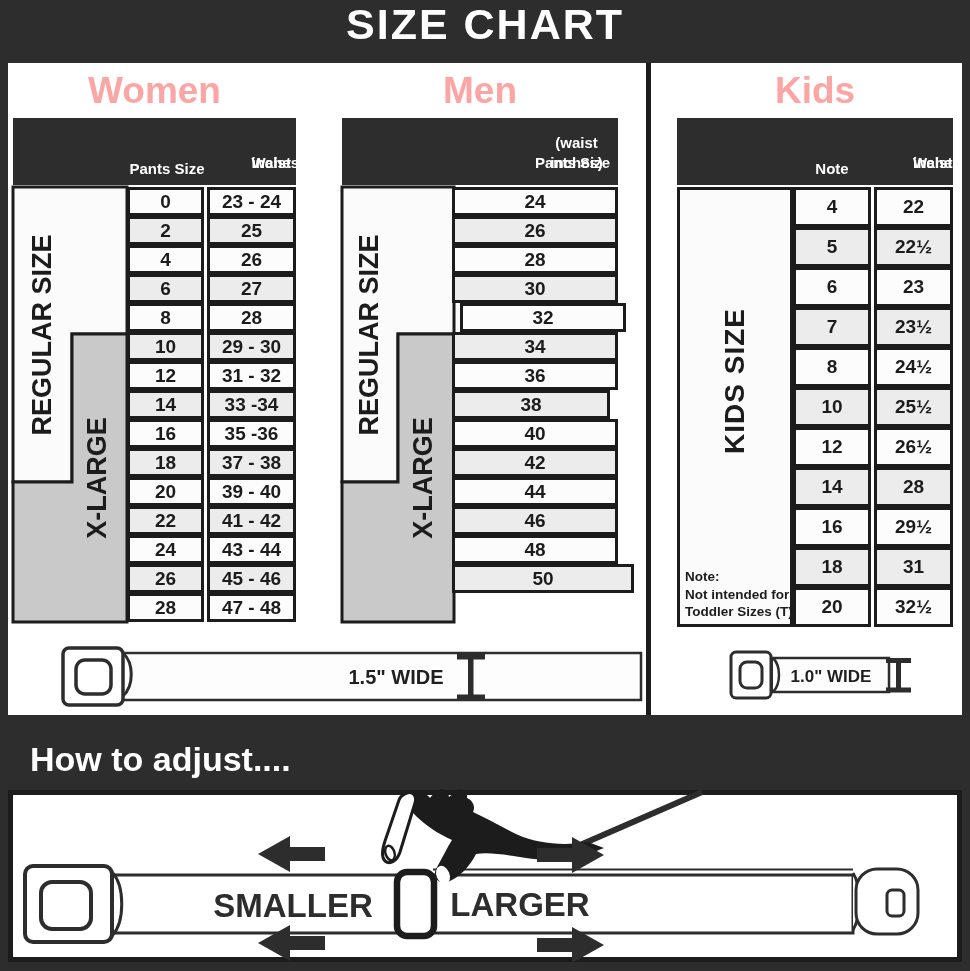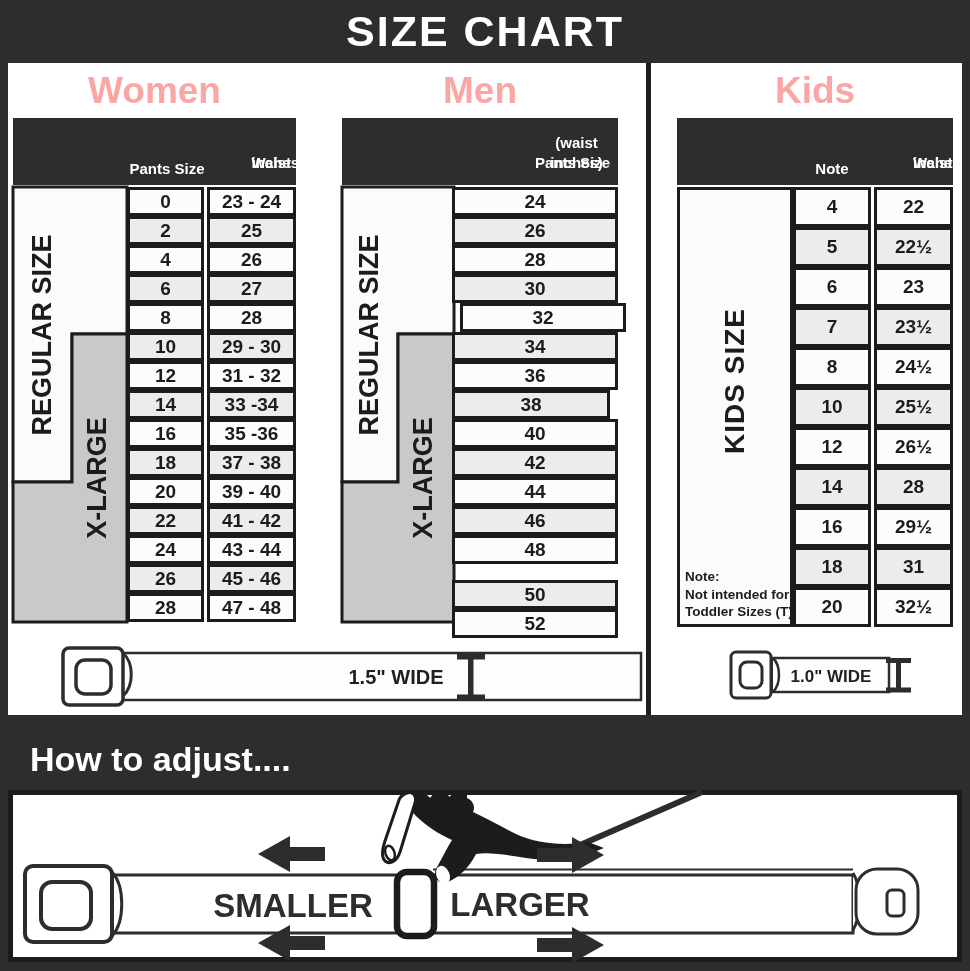--- a/index.html
+++ b/index.html
@@ -2,21 +2,21 @@
 <html><head>
 <meta charset="utf-8">
 <style>
   html,body{margin:0;padding:0;background:#555;}
   #root{
     position:relative;width:970px;height:971px;background:#2d2d2d;
     font-family:"Liberation Sans",sans-serif;overflow:hidden;margin:0 auto;
   }
   .abs{position:absolute;}
   
-  .title-banner{left:0;top:0;width:970px;height:63px;display:flex;align-items:center;justify-content:center;}
+  .title-banner{left:0;top:0;width:970px;height:63px;display:flex;align-items:flex-start;justify-content:center;}
   .title-banner span{color:#fff;font-size:43px;font-weight:bold;letter-spacing:2px;}
   
   .content-bg{left:8px;top:63px;width:954px;height:652px;background:#ffffff;}
   .divider-v{left:646px;top:63px;width:5px;height:652px;background:#1c1c1c;}
   .col-heading{top:68px;height:46px;display:flex;align-items:center;justify-content:center;
     color:#fca5a5;font-size:37px;font-weight:bold;}
   .thead{top:118px;height:67px;background:#2d2d2d;}
   .thead span{position:absolute;bottom:6px;text-align:center;color:#fff;font-size:15px;font-weight:600;line-height:1.35;}
   
   .rows{display:flex;flex-direction:column;}
@@ -202,24 +202,21 @@
       <div class="trow">
         <div class="cell" style="width: 166px; height: 29px;">44</div>
       </div>
       <div class="trow odd">
         <div class="cell" style="width: 166px; height: 29px;">46</div>
       </div>
       <div class="trow">
         <div class="cell" style="width: 166px; height: 29px;">48</div>
       </div>
       <div class="trow odd">
-        <div class="cell" style="width: 166px; height: 29px; margin-top: 16px;">50</div>
-      </div>
-      <div class="trow">
-        <div class="cell" style="width: 166px; height: 29px;">52</div>
+        <div class="cell" style="width: 182px; height: 29px;">50</div>
       </div>
     </div>
   <div id="kids-rows" class="abs rows" style="left:793px;top:187px;">
       <div class="trow">
         <div class="cell" style="width: 78px; height: 40px;">4</div>
         <div class="gap"></div>
         <div class="cell" style="width: 79px; height: 40px;">22</div>
       </div>
       <div class="trow odd">
         <div class="cell" style="width: 78px; height: 40px;">5</div>

